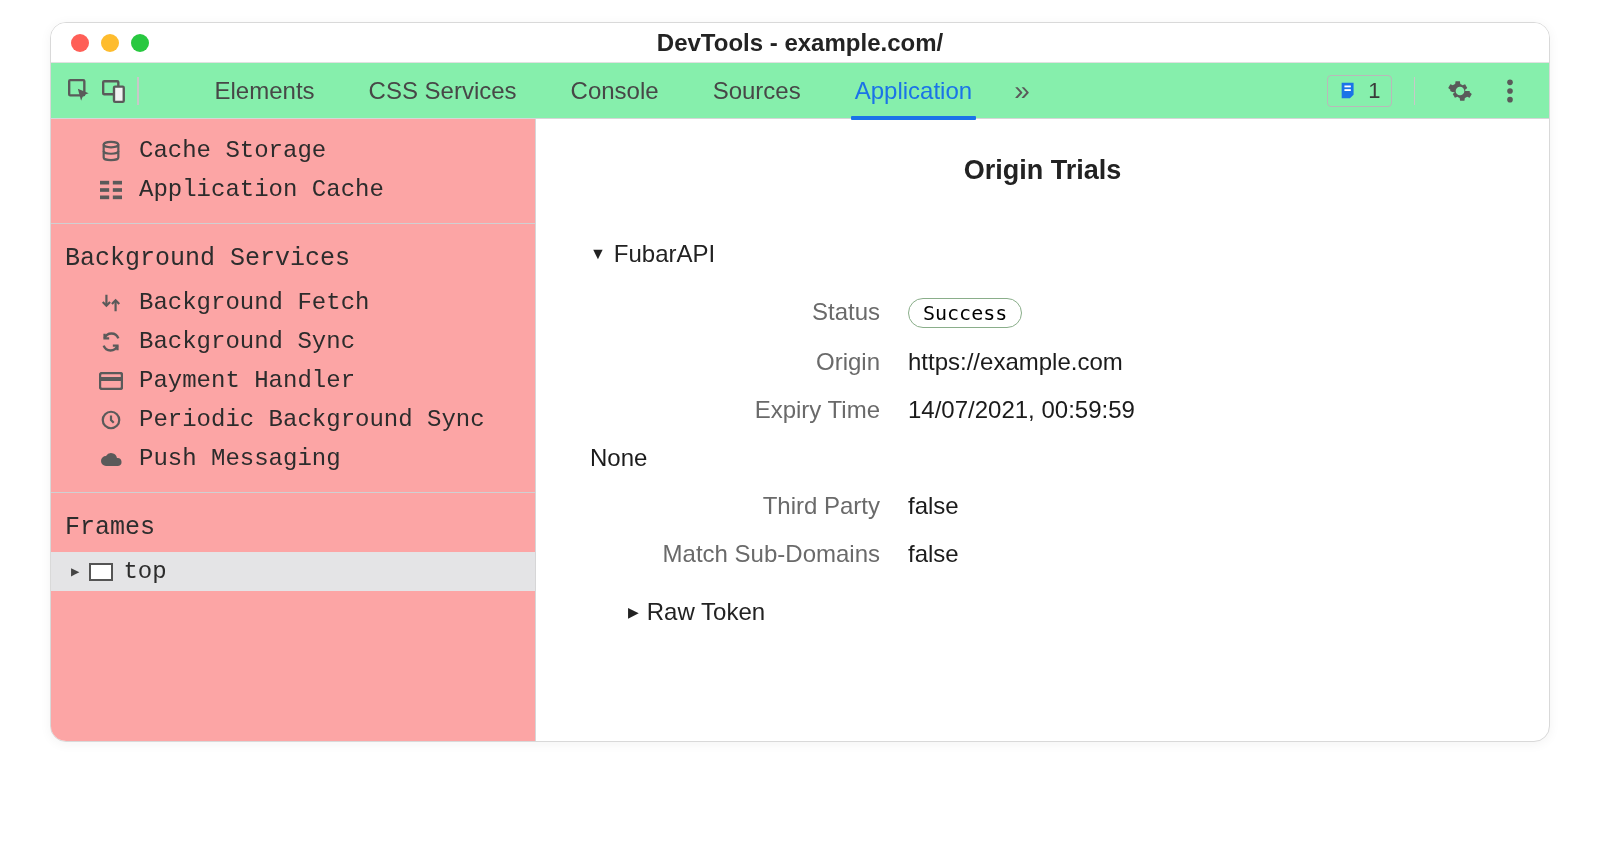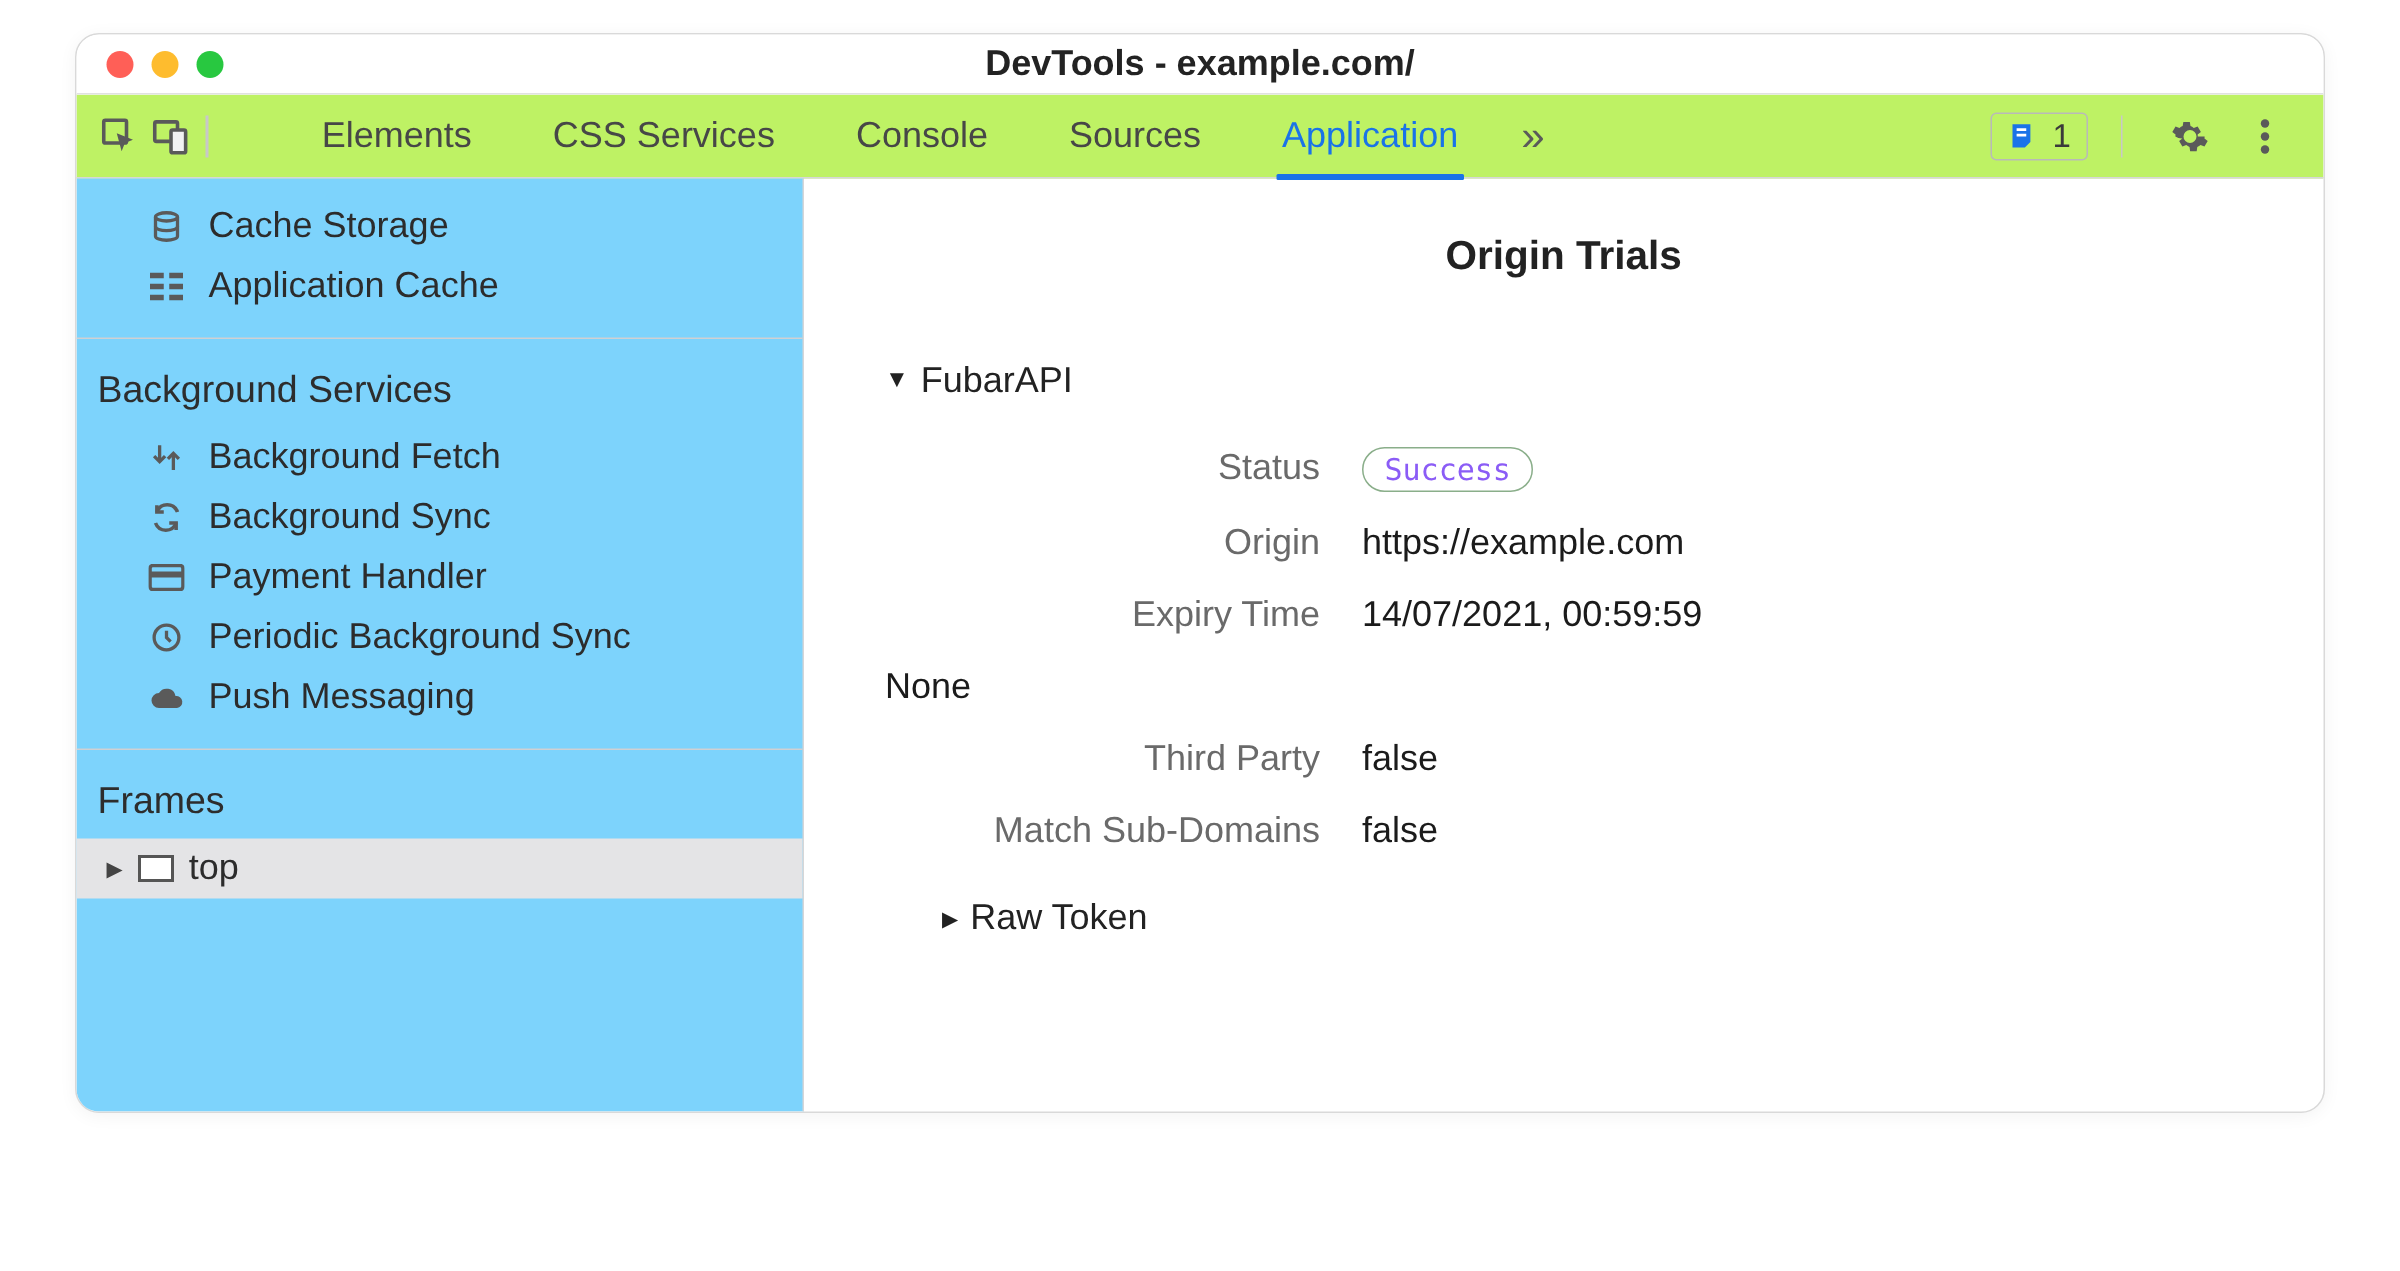--- a/index.html
+++ b/index.html
@@ -4,49 +4,49 @@
 <style>
   * { box-sizing: border-box; }
   html, body { margin:0; padding:0; background:#fff; font-family:-apple-system,BlinkMacSystemFont,"Helvetica Neue",Arial,sans-serif; }
   .stage { width:1600px; height:847px; padding:22px 50px; }
   .window { width:100%; height:720px; border:1px solid #d9d9d9; border-radius:16px; overflow:hidden; box-shadow:0 2px 12px rgba(0,0,0,.05); display:flex; flex-direction:column; background:#fff;}
   .titlebar { height:40px; background:#fff; display:flex; align-items:center; position:relative; border-bottom:1px solid #e1e1e1; }
   .traffic { display:flex; gap:12px; padding-left:20px;}
   .dot { width:18px; height:18px; border-radius:50%; }
   .dot.red{background:#ff5f57;} .dot.yellow{background:#febc2e;} .dot.green{background:#28c840;}
   .titlebar-title{ position:absolute; left:0; right:0; text-align:center; font-size:24px; font-weight:700; color:#232323;}
-  .toolbar { height:56px; background:#bef264; border-bottom:1px solid #d6d6d7; display:flex; align-items:center; padding:0 12px;}
+  .toolbar { height:56px; background:#86efac; border-bottom:1px solid #d6d6d7; display:flex; align-items:center; padding:0 12px;}
   .icon-btn{ width:34px; height:34px; display:flex; align-items:center; justify-content:center; color:#5a5a5a;}
   .vsep{ width:1.5px; height:28px; background:#c8c8c8; margin:0 12px 0 6px;}
   .tab { padding:0 18px; height:56px; display:flex; align-items:center; font-size:24px; color:#474747; cursor:pointer; position:relative;}
   .tab.active{ color:#1a73e8;}
   .tab.active::after{ content:""; position:absolute; left:14px; right:14px; bottom:-1px; height:4px; background:#1a73e8; border-radius:1px;}
   .tabs{ display:flex; gap:18px; margin-left:46px; flex:1; align-items:center;}
   .more-tabs { font-size:28px; color:#5a5a5a; padding:0 6px;}
   .toolbar-right{ display:flex; align-items:center; gap:16px; padding-right:10px;}
   .issues-badge{ display:flex; align-items:center; gap:8px; border:1.5px solid #b9b9b9; padding:2px 10px; border-radius:4px; color:#3a3a3a; font-size:22px;}
   .issues-badge svg{ color:#1a73e8;}
   .body{ flex:1; display:flex; min-height:0;}
-  .sidebar{ width:485px; background:#7dd3fc; border-right:1px solid #d6d6d7; font-size:24px; color:#2c2c2c; display:flex; flex-direction:column; padding-top:12px;}
+  .sidebar{ width:485px; background:#fca5a5; border-right:1px solid #d6d6d7; font-size:24px; color:#2c2c2c; display:flex; flex-direction:column; padding-top:12px;font-family:Liberation Mono, monospace;}
   .side-item{ display:flex; align-items:center; gap:14px; padding:6px 0 6px 46px; cursor:pointer;}
   .side-item .icon{ width:28px; height:20px; color:#5a5a5a; display:flex; align-items:center; justify-content:center;}
   .side-divider{ height:1px; background:#d0d0d2; margin:14px 0;}
   .section-head{ padding:6px 14px 10px 14px; font-size:25px; color:#2d2d2d;}
   .frames-item{ display:flex; align-items:center; gap:10px; padding:6px 0 6px 20px; background:#e4e4e6; cursor:pointer;}
   .frames-item .disclosure{ font-size:14px; color:#444;}
   .frames-item .frame-ic{ width:24px;height:18px;border:2.5px solid #555;background:#fff;}
   .sidebar-spacer{flex:1;}
   .content{ flex:1; padding:36px 54px 30px 54px; overflow:auto; font-size:24px; color:#222;}
   .content h2{ margin:0 0 50px 0; font-size:27px; font-weight:700;text-align:center;}
   .tree-row{ display:flex; align-items:center; gap:8px; padding:4px 0;}
   .rows{ margin:26px 0 26px 0;}
   .row{ display:flex; align-items:flex-start; margin:20px 0;}
   .row .label{ width:318px; text-align:right; color:#6a6a6a; font-size:24px; padding-right:28px;}
   .row .value{ color:#1b1b1b; font-size:24px;}
-  .badge-success{ display:inline-block; border:1.5px solid #8aae8a; color:#8b5cf6; padding:2px 14px; border-radius:16px; font-family:ui-monospace,Menlo,monospace; font-size:20px;}
+  .badge-success{ display:inline-block; border:1.5px solid #8aae8a; color:#000000; padding:2px 14px; border-radius:16px; font-family:ui-monospace,Menlo,monospace; font-size:20px;}
   svg{display:block;}
 </style>
 </head>
 <body>
 
 <div class="stage">
 <div class="window">
 
   <div class="titlebar">
     <div class="traffic">

